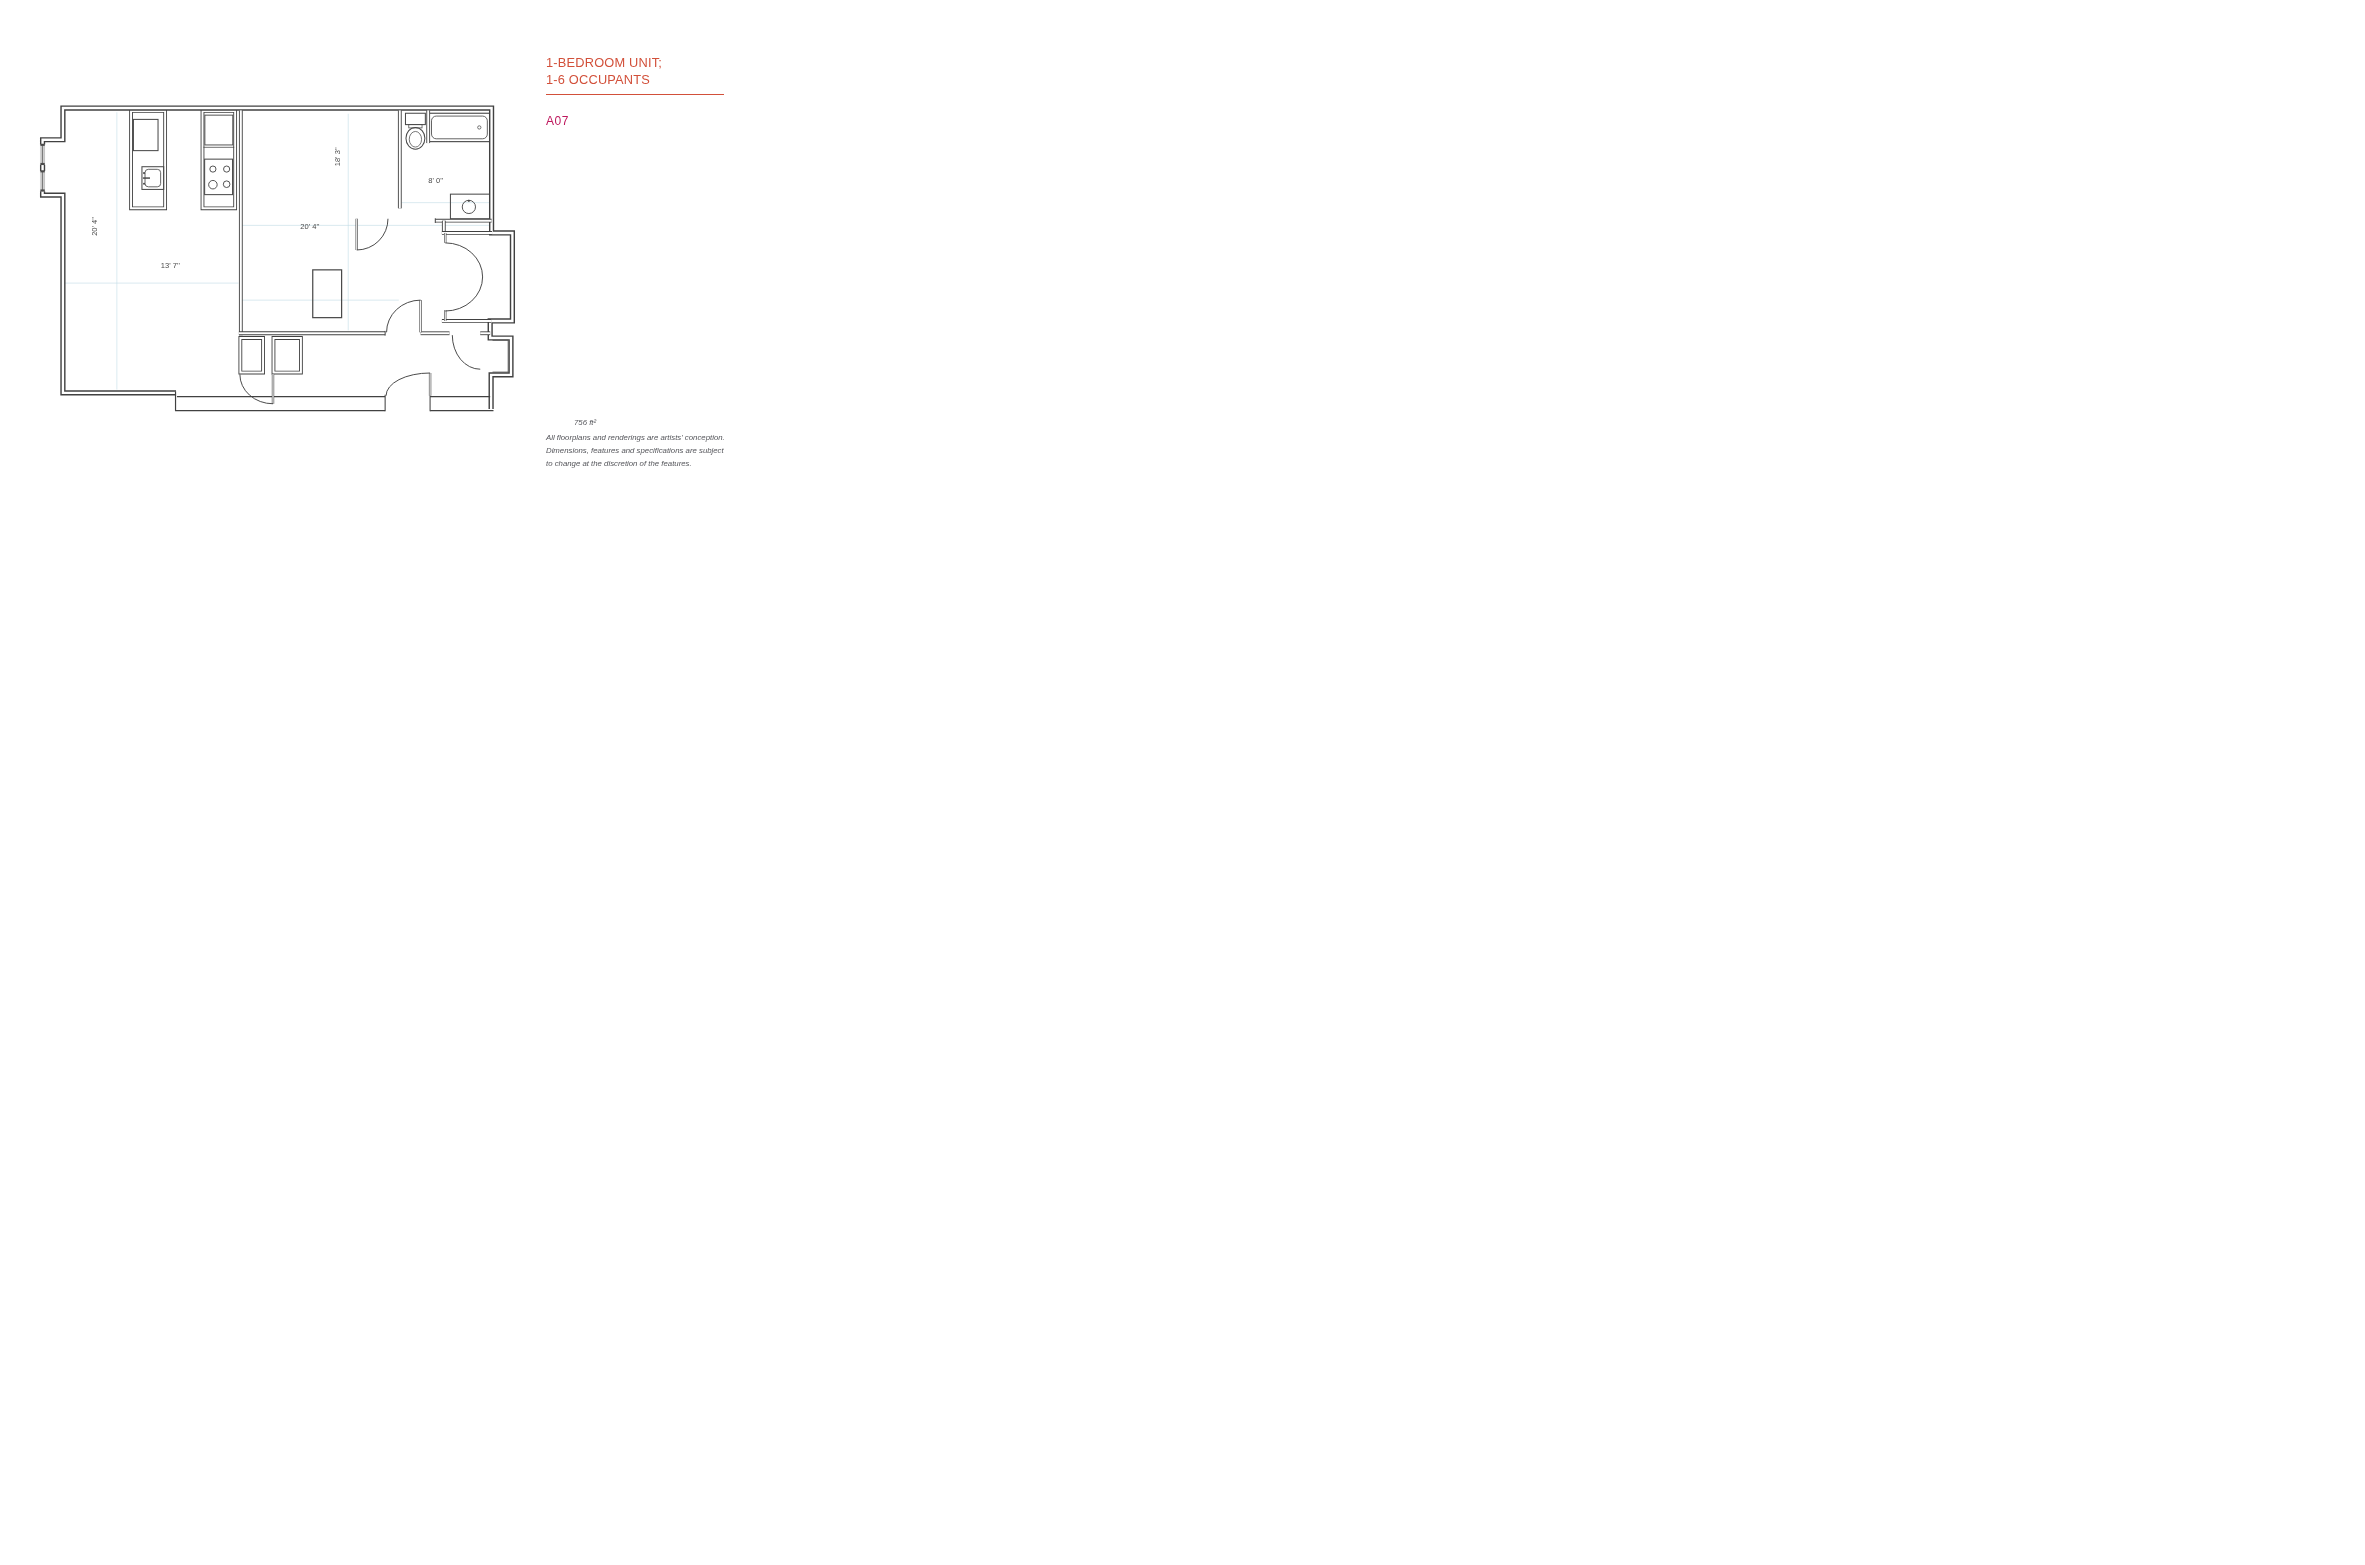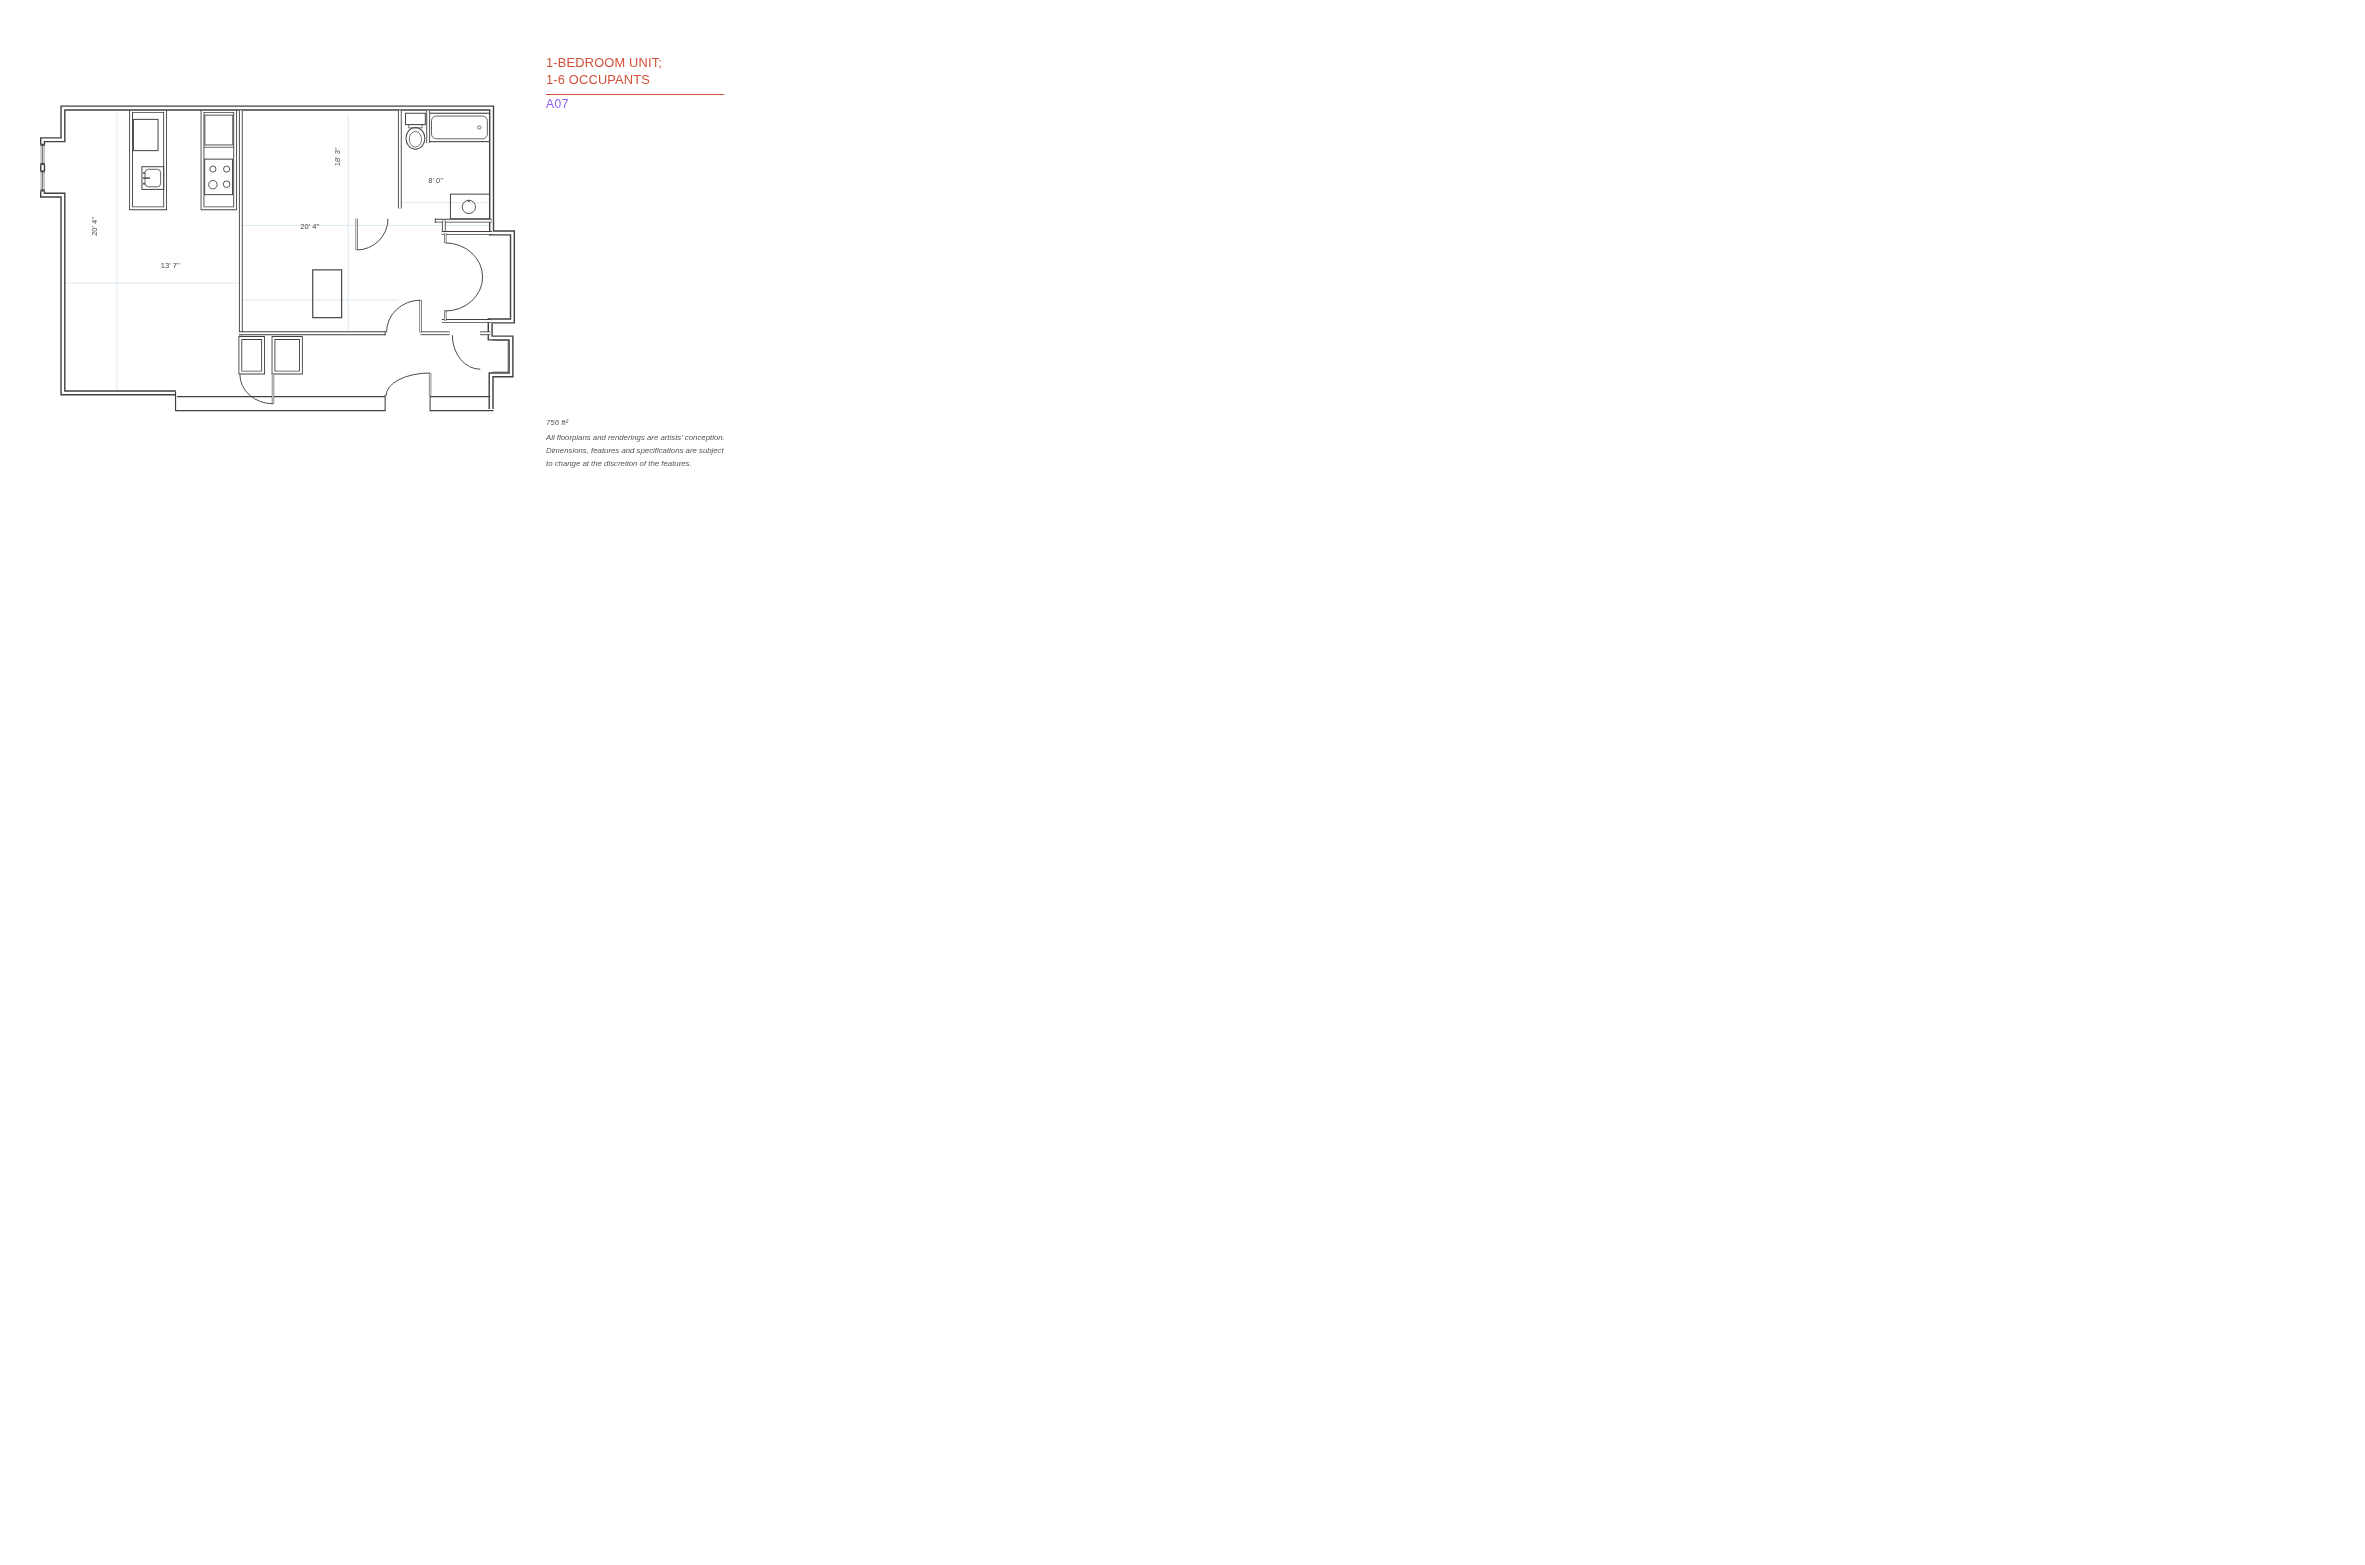--- a/index.html
+++ b/index.html
@@ -14,26 +14,26 @@
     position:relative;width:731px;height:473px;background:#ffffff;
     font-family:"Liberation Sans",sans-serif;overflow:hidden;
   }
   .plan-svg{position:absolute;left:0;top:0;}
   .title-block{position:absolute;left:546px;top:55px;width:180px;}
   .title-line{
     font-size:12.8px;font-weight:normal;color:var(--c-accent);
     line-height:16.6px;letter-spacing:0.2px;
   }
   .rule{margin-top:6.2px;width:178px;height:0.9px;background:var(--c-accent);}
-  .unit-code{margin-top:2px;font-size:12px;color:#8b5cf6;letter-spacing:0.5px;}
+  .unit-code{margin-top:19px;font-size:12px;color:#be185d;letter-spacing:0.5px;}
   .footer{
     position:absolute;left:546px;top:416px;width:180px;
     font-style:italic;font-size:7.8px;color:var(--c-text);line-height:13.2px;
   }
-  .footer .area{margin-bottom:1.4px;}
+  .footer .area{margin-bottom:1.4px;margin-left:28px;}
   
   .w-ext-d{stroke:var(--c-wall);stroke-width:11;fill:none;stroke-linejoin:miter;}
   .w-ext-w{stroke:#ffffff;stroke-width:5;fill:none;stroke-linejoin:miter;}
   .w-int-d{stroke:var(--c-wall);stroke-width:8;fill:none;stroke-linejoin:miter;}
   .w-int-w{stroke:#ffffff;stroke-width:4.2;fill:none;stroke-linejoin:miter;}
   .w-thin-d{stroke:var(--c-wall);stroke-width:5;fill:none;}
   .w-thin-w{stroke:#ffffff;stroke-width:2.4;fill:none;}
   .ln{stroke:var(--c-wall);fill:none;}
   .fx{stroke:#4a4a4a;fill:none;}
   .fill{fill:#4a4a4a;stroke:none;}

